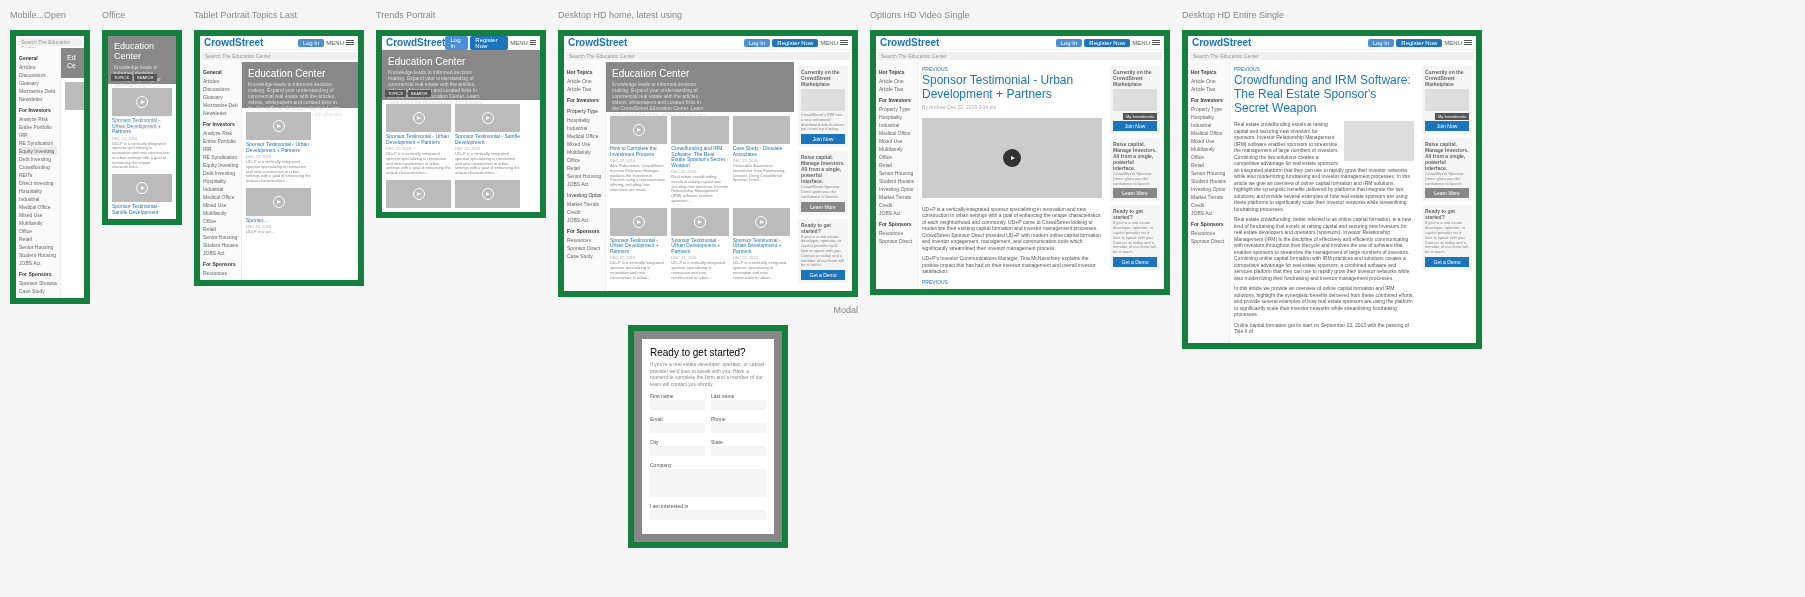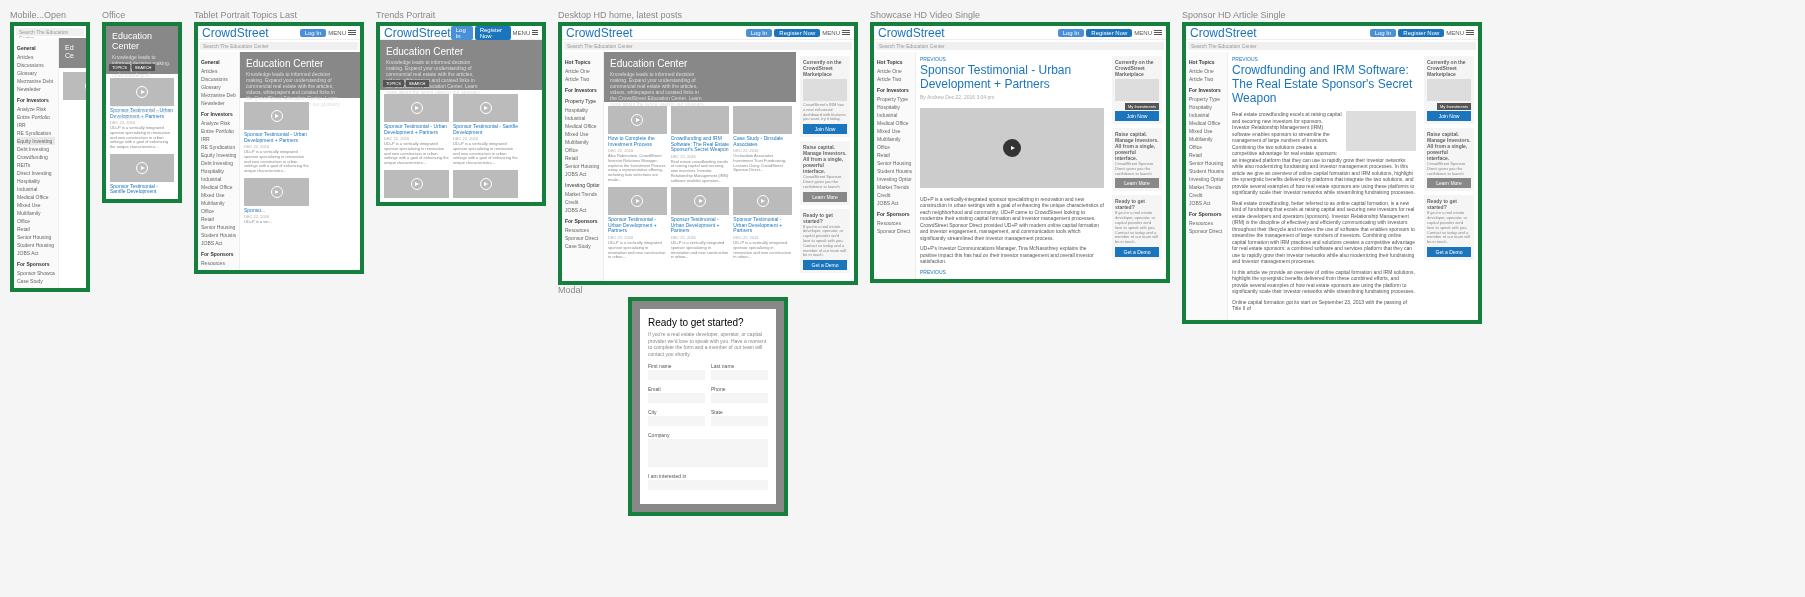--- a/index.html
+++ b/index.html
@@ -1,30 +1,30 @@
 <!DOCTYPE html>
 <html><head>
 <meta charset="utf-8">
 <style>
 *{margin:0;padding:0;box-sizing:border-box;font-family:Arial,Helvetica,sans-serif}
 body{background:#f5f5f5;padding:10px;font-size:7px}
 .artboards{display:flex;gap:12px;align-items:flex-start;flex-wrap:nowrap}
-.col{display:flex;flex-direction:column;gap:0}
+.col{display:flex;flex-direction:column;gap:8px}
 .label{color:#888;font-size:9px;margin-bottom:2px}
-.frame{background:#fff;border:4px solid #15803d;position:relative}
+.frame{background:#fff;border:6px solid #15803d;position:relative}
 
 
 .w-mobile{width:80px}
 .w-tablet{width:170px}
 .w-desktop{width:300px}
 .w-modal{width:160px}
 
 
 .hdr{display:flex;align-items:center;justify-content:space-between;padding:2px 4px;border-bottom:1px solid #eee;height:14px}
-.logo{color:#1b75bc;font-weight:normal;font-size:12px}
+.logo{color:#1b75bc;font-weight:bold;font-size:10px}
 .hdr-r{display:flex;gap:2px;align-items:center}
 .btn-login{background:#4a90d9;color:#fff;padding:1px 5px;border-radius:2px;font-size:6px}
 .btn-reg{background:#1b75bc;color:#fff;padding:1px 5px;border-radius:2px;font-size:6px}
 .menu{font-size:6px;color:#555}
 .ham{width:8px;height:6px;background:linear-gradient(#555 1px,transparent 1px,transparent 2px,#555 2px,#555 3px,transparent 3px,transparent 4px,#555 4px,#555 5px,transparent 5px)}
 
 .search{height:8px;background:#f0f0f0;margin:2px;font-size:5px;color:#999;padding:1px 3px}
 
 
 .body{display:flex}
@@ -279,21 +279,21 @@
 <div class="card">
             <div class="cimg">
               <div class="play"></div>
             </div>
           </div>
 </div>
 </div>
 </div>
 
 <div class="col">
-<div class="label">Desktop HD home, latest posts</div>
+<div class="label">Desktop HD home, latest using</div>
 <div class="frame w-desktop">
 <div class="hdr">
 <span class="logo">CrowdStreet</span>
 <div class="hdr-r">
 <span class="btn-login">Log In</span>
 <span class="btn-reg">Register Now</span>
 <span class="menu">MENU</span>
 <span class="ham"></span>
 </div>
 </div>
@@ -389,21 +389,21 @@
 </div>
 <div class="abox">
 <h4>Ready to get started?</h4>
 <p>If you're a real estate developer, operator, or capital provider we'd love to speak with you. Contact us today and a member of our team will be in touch.</p>
 <div class="demo">Get a Demo</div>
 </div>
 </div>
 </div>
 </div>
 
-<div class="label" style="text-align:left">Modal</div>
+<div class="label" style="text-align:right">Modal</div>
 <div class="frame w-modal modal" style="align-self:center">
 <div class="mcard">
 <h2>Ready to get started?</h2>
 <div class="sub">If you're a real estate developer, operator, or capital provider we'd love to speak with you. Have a moment to complete the form and a member of our team will contact you shortly.</div>
 <div class="mrow">
 <div>
               <div class="mlbl">First name</div>
               <div class="minp"></div>
             </div>
 <div>
@@ -441,21 +441,21 @@
             <div style="flex:1">
               <div class="mlbl">I am interested in</div>
               <div class="minp"></div>
             </div>
           </div>
 </div>
 </div>
 </div>
 
 <div class="col">
-<div class="label">Showcase HD Video Single</div>
+<div class="label">Options HD Video Single</div>
 <div class="frame w-desktop">
 <div class="hdr">
 <span class="logo">CrowdStreet</span>
 <div class="hdr-r">
             <span class="btn-login">Log In</span>
             <span class="btn-reg">Register Now</span>
             <span class="menu">MENU</span>
             <span class="ham"></span>
           </div>
 </div>
@@ -513,21 +513,21 @@
               <h4>Ready to get started?</h4>
               <p>If you're a real estate developer, operator, or capital provider we'd love to speak with you. Contact us today and a member of our team will be in touch.</p>
               <div class="demo">Get a Demo</div>
             </div>
 </div>
 </div>
 </div>
 </div>
 
 <div class="col">
-<div class="label">Sponsor HD Article Single</div>
+<div class="label">Desktop HD Entire Single</div>
 <div class="frame w-desktop">
 <div class="hdr">
 <span class="logo">CrowdStreet</span>
 <div class="hdr-r">
             <span class="btn-login">Log In</span>
             <span class="btn-reg">Register Now</span>
             <span class="menu">MENU</span>
             <span class="ham"></span>
           </div>
 </div>

